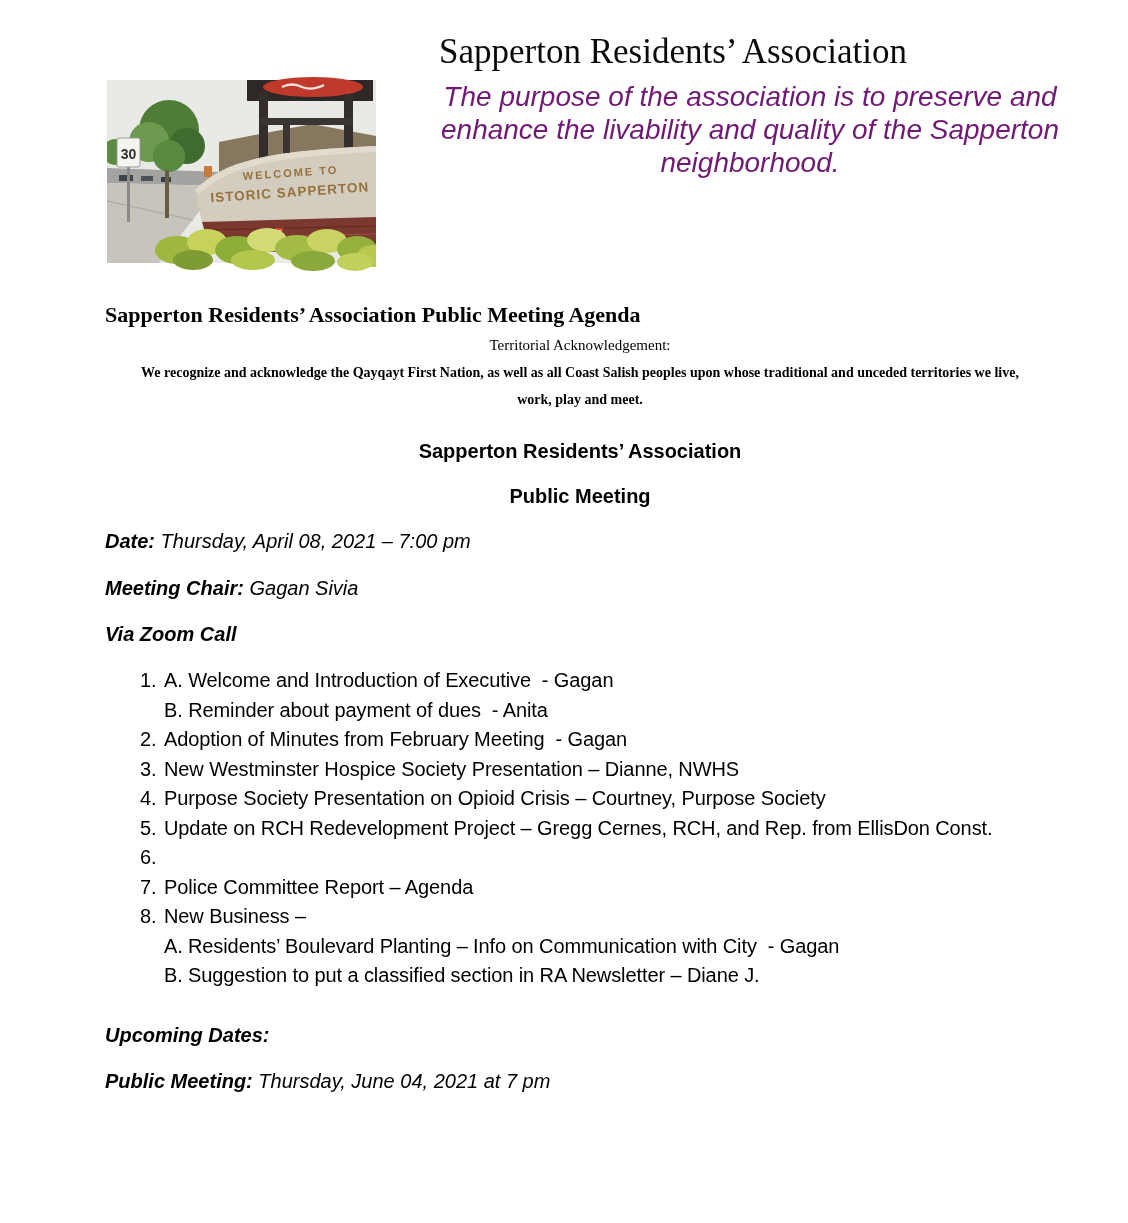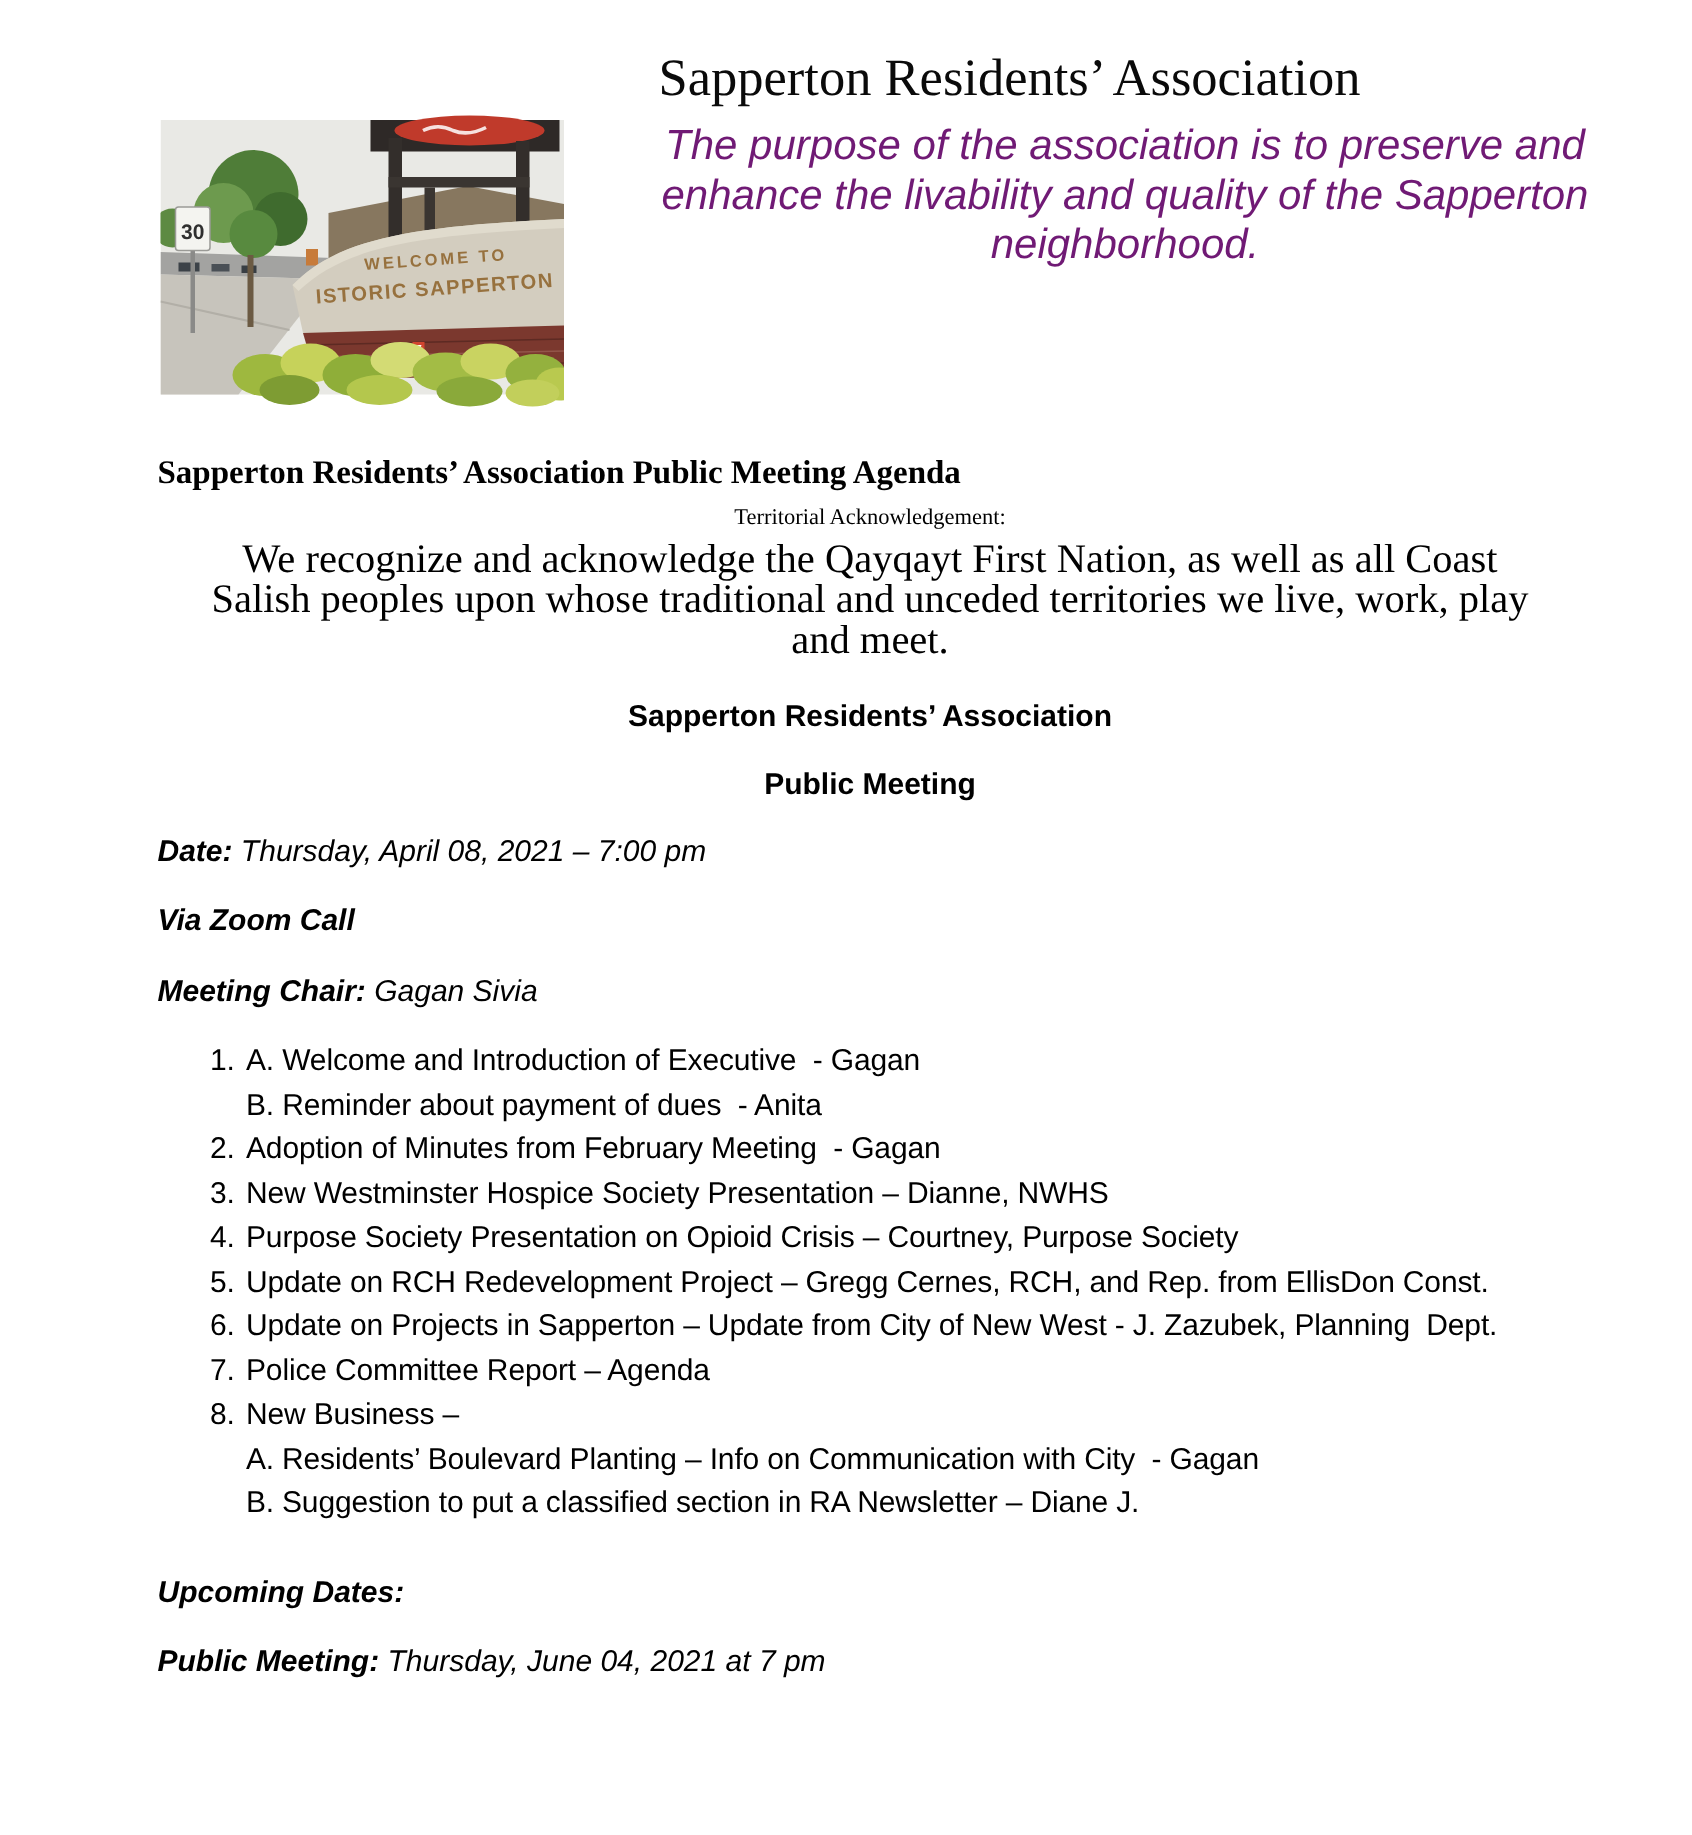--- a/index.html
+++ b/index.html
@@ -30,21 +30,21 @@
     margin:40px 73px 0 105px; text-align:left;
     font-family:"Liberation Serif", serif; font-size:22px; font-weight:700;
     line-height:26px;
   }
   .terr-head {
     margin:4px 73px 0 105px; text-align:center;
     font-family:"Liberation Serif", serif; font-size:15px; line-height:26px;
   }
   .terr-text {
     margin:1px 0 0 130px; width:900px; text-align:center;
-    font-family:"Liberation Serif", serif; font-size:27px; line-height:27px;
+    font-family:"Liberation Serif", serif; font-size:14px; line-height:27px;font-weight:bold;
   }
 
   
   .org-name, .meeting-type {
     margin:26px 73px 0 105px; text-align:center;
     font-size:20px; font-weight:700; line-height:24px;
   }
   .meeting-type { margin-top:21px; }
 
   
@@ -147,22 +147,22 @@
 
   <main>
     <h2 class="agenda-title">Sapperton Residents’ Association Public Meeting Agenda</h2>
     <p class="terr-head">Territorial Acknowledgement:</p>
     <p class="terr-text">We recognize and acknowledge the Qayqayt First Nation, as well as all Coast Salish peoples upon whose traditional and unceded territories we live, work, play and meet.</p>
 
     <h3 class="org-name">Sapperton Residents’ Association</h3>
     <h3 class="meeting-type">Public Meeting</h3>
 
     <p class="detail"><strong>Date:</strong> <span>Thursday, April 08, 2021 – 7:00 pm</span></p>
+    <p class="detail chair"><strong>Meeting Chair:</strong> <span>Gagan Sivia</span></p>
     <p class="detail bold-line">Via Zoom Call</p>
-    <p class="detail chair"><strong>Meeting Chair:</strong> <span>Gagan Sivia</span></p>
 
     <div class="agenda-list" id="agenda-list">
         <div class="agenda-row indent-1">
           <span class="marker">1.</span>
           <span class="itext">A. Welcome and Introduction of Executive  - Gagan</span>
         </div>
         <div class="agenda-row indent-1">
           <span class="marker"></span>
           <span class="itext">B. Reminder about payment of dues  - Anita</span>
         </div>
@@ -177,21 +177,20 @@
         <div class="agenda-row indent-1">
           <span class="marker">4.</span>
           <span class="itext">Purpose Society Presentation on Opioid Crisis – Courtney, Purpose Society</span>
         </div>
         <div class="agenda-row indent-1">
           <span class="marker">5.</span>
           <span class="itext">Update on RCH Redevelopment Project – Gregg Cernes, RCH, and Rep. from EllisDon Const.</span>
         </div>
         <div class="agenda-row indent-1">
           <span class="marker">6.</span>
-          <span class="itext">Update on Projects in Sapperton – Update from City of New West - J. Zazubek, Planning  Dept.</span>
         </div>
         <div class="agenda-row indent-1">
           <span class="marker">7.</span>
           <span class="itext">Police Committee Report – Agenda</span>
         </div>
         <div class="agenda-row indent-1">
           <span class="marker">8.</span>
           <span class="itext">New Business –</span>
         </div>
         <div class="agenda-row indent-2">

